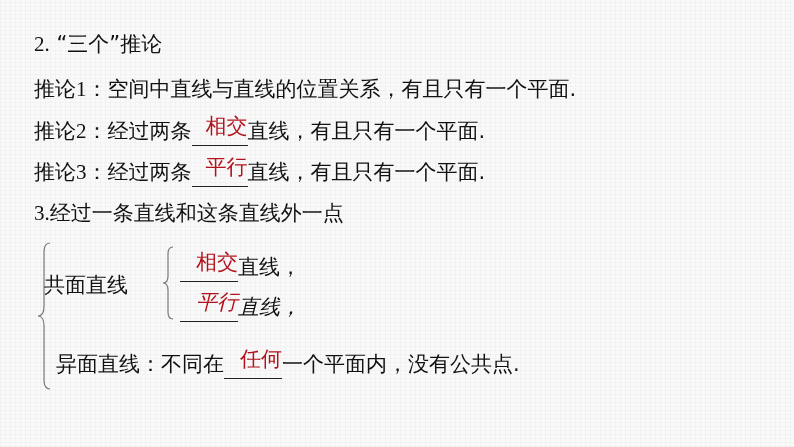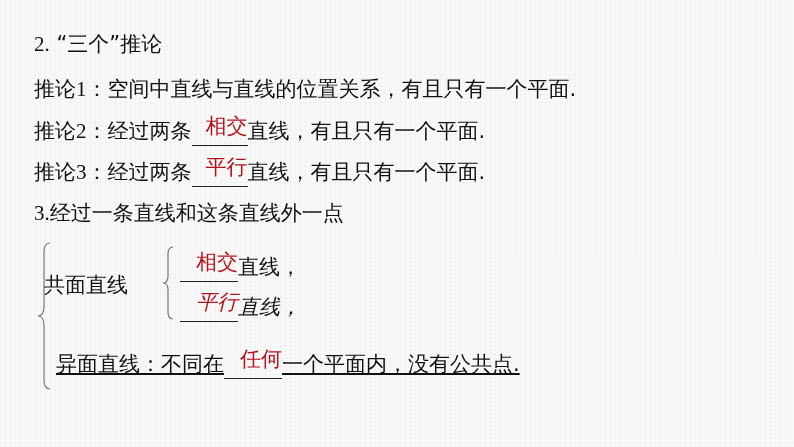--- a/index.html
+++ b/index.html
@@ -70,15 +70,15 @@
 </svg>
 
 <div class="line" style="left:180px; top:253px;">
   <span class="blank" style="width:58px;"><span class="ans">相交</span></span><span>直线，</span>
 </div>
 
 <div class="line" style="left:180px; top:293px;font-style:italic;">
   <span class="blank" style="width:58px;"><span class="ans">平行</span></span><span>直线，</span>
 </div>
 
-<div class="line" style="left:56px; top:350px;text-decoration:underline;">
+<div class="line" style="left:56px; top:350px;">
   <span>异面直线：</span><span>不同在</span><span class="blank" style="width:58px;"><span class="ans">任何</span></span><span>一个平面内，没有公共点.</span>
 </div>
 
 </body></html>

